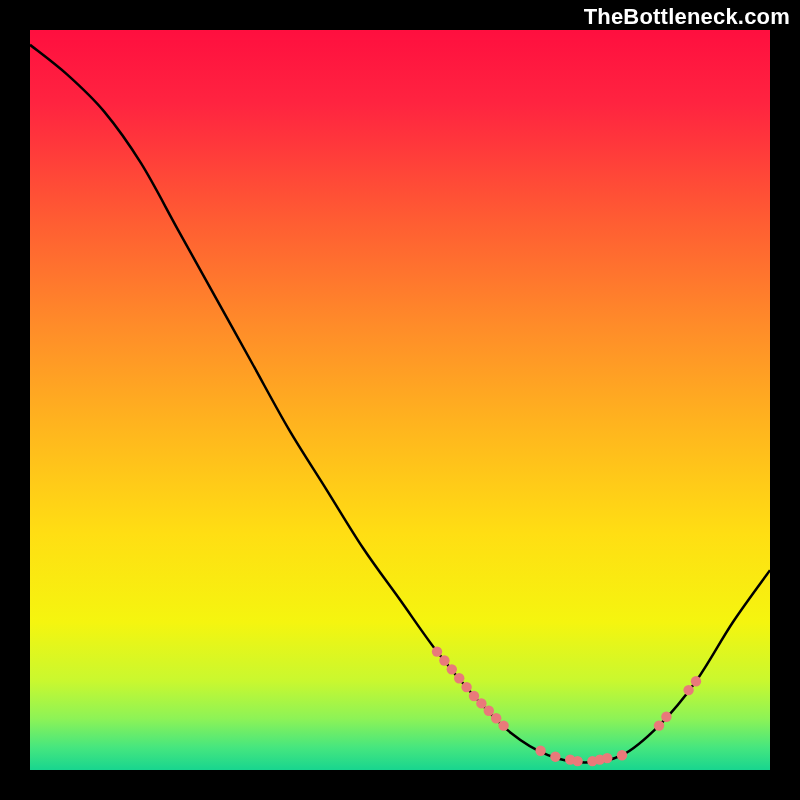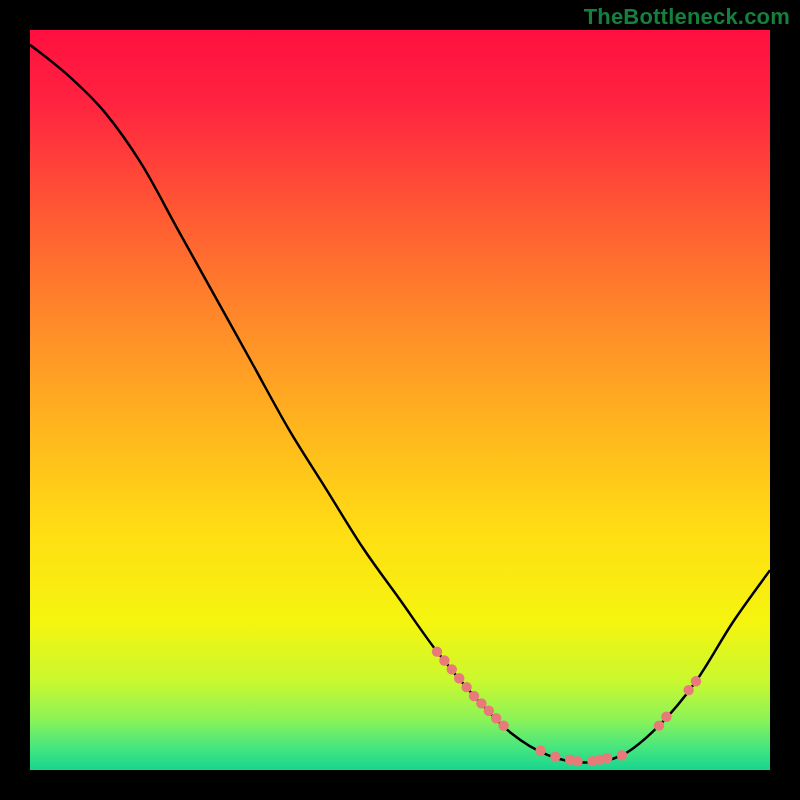--- a/index.html
+++ b/index.html
@@ -14,21 +14,21 @@
   .container {
     position: relative;
     width: 800px;
     height: 800px;
     background: #000000;
   }
   .watermark {
     position: absolute;
     top: 4px;
     right: 10px;
-    color: #15803d;
+    color: #ffffff;
     font-size: 22px;
     font-weight: 600;
     letter-spacing: 0.2px;
     z-index: 30;
   }
   .plot {
     position: absolute;
     left: 30px;
     top: 30px;
     width: 740px;

